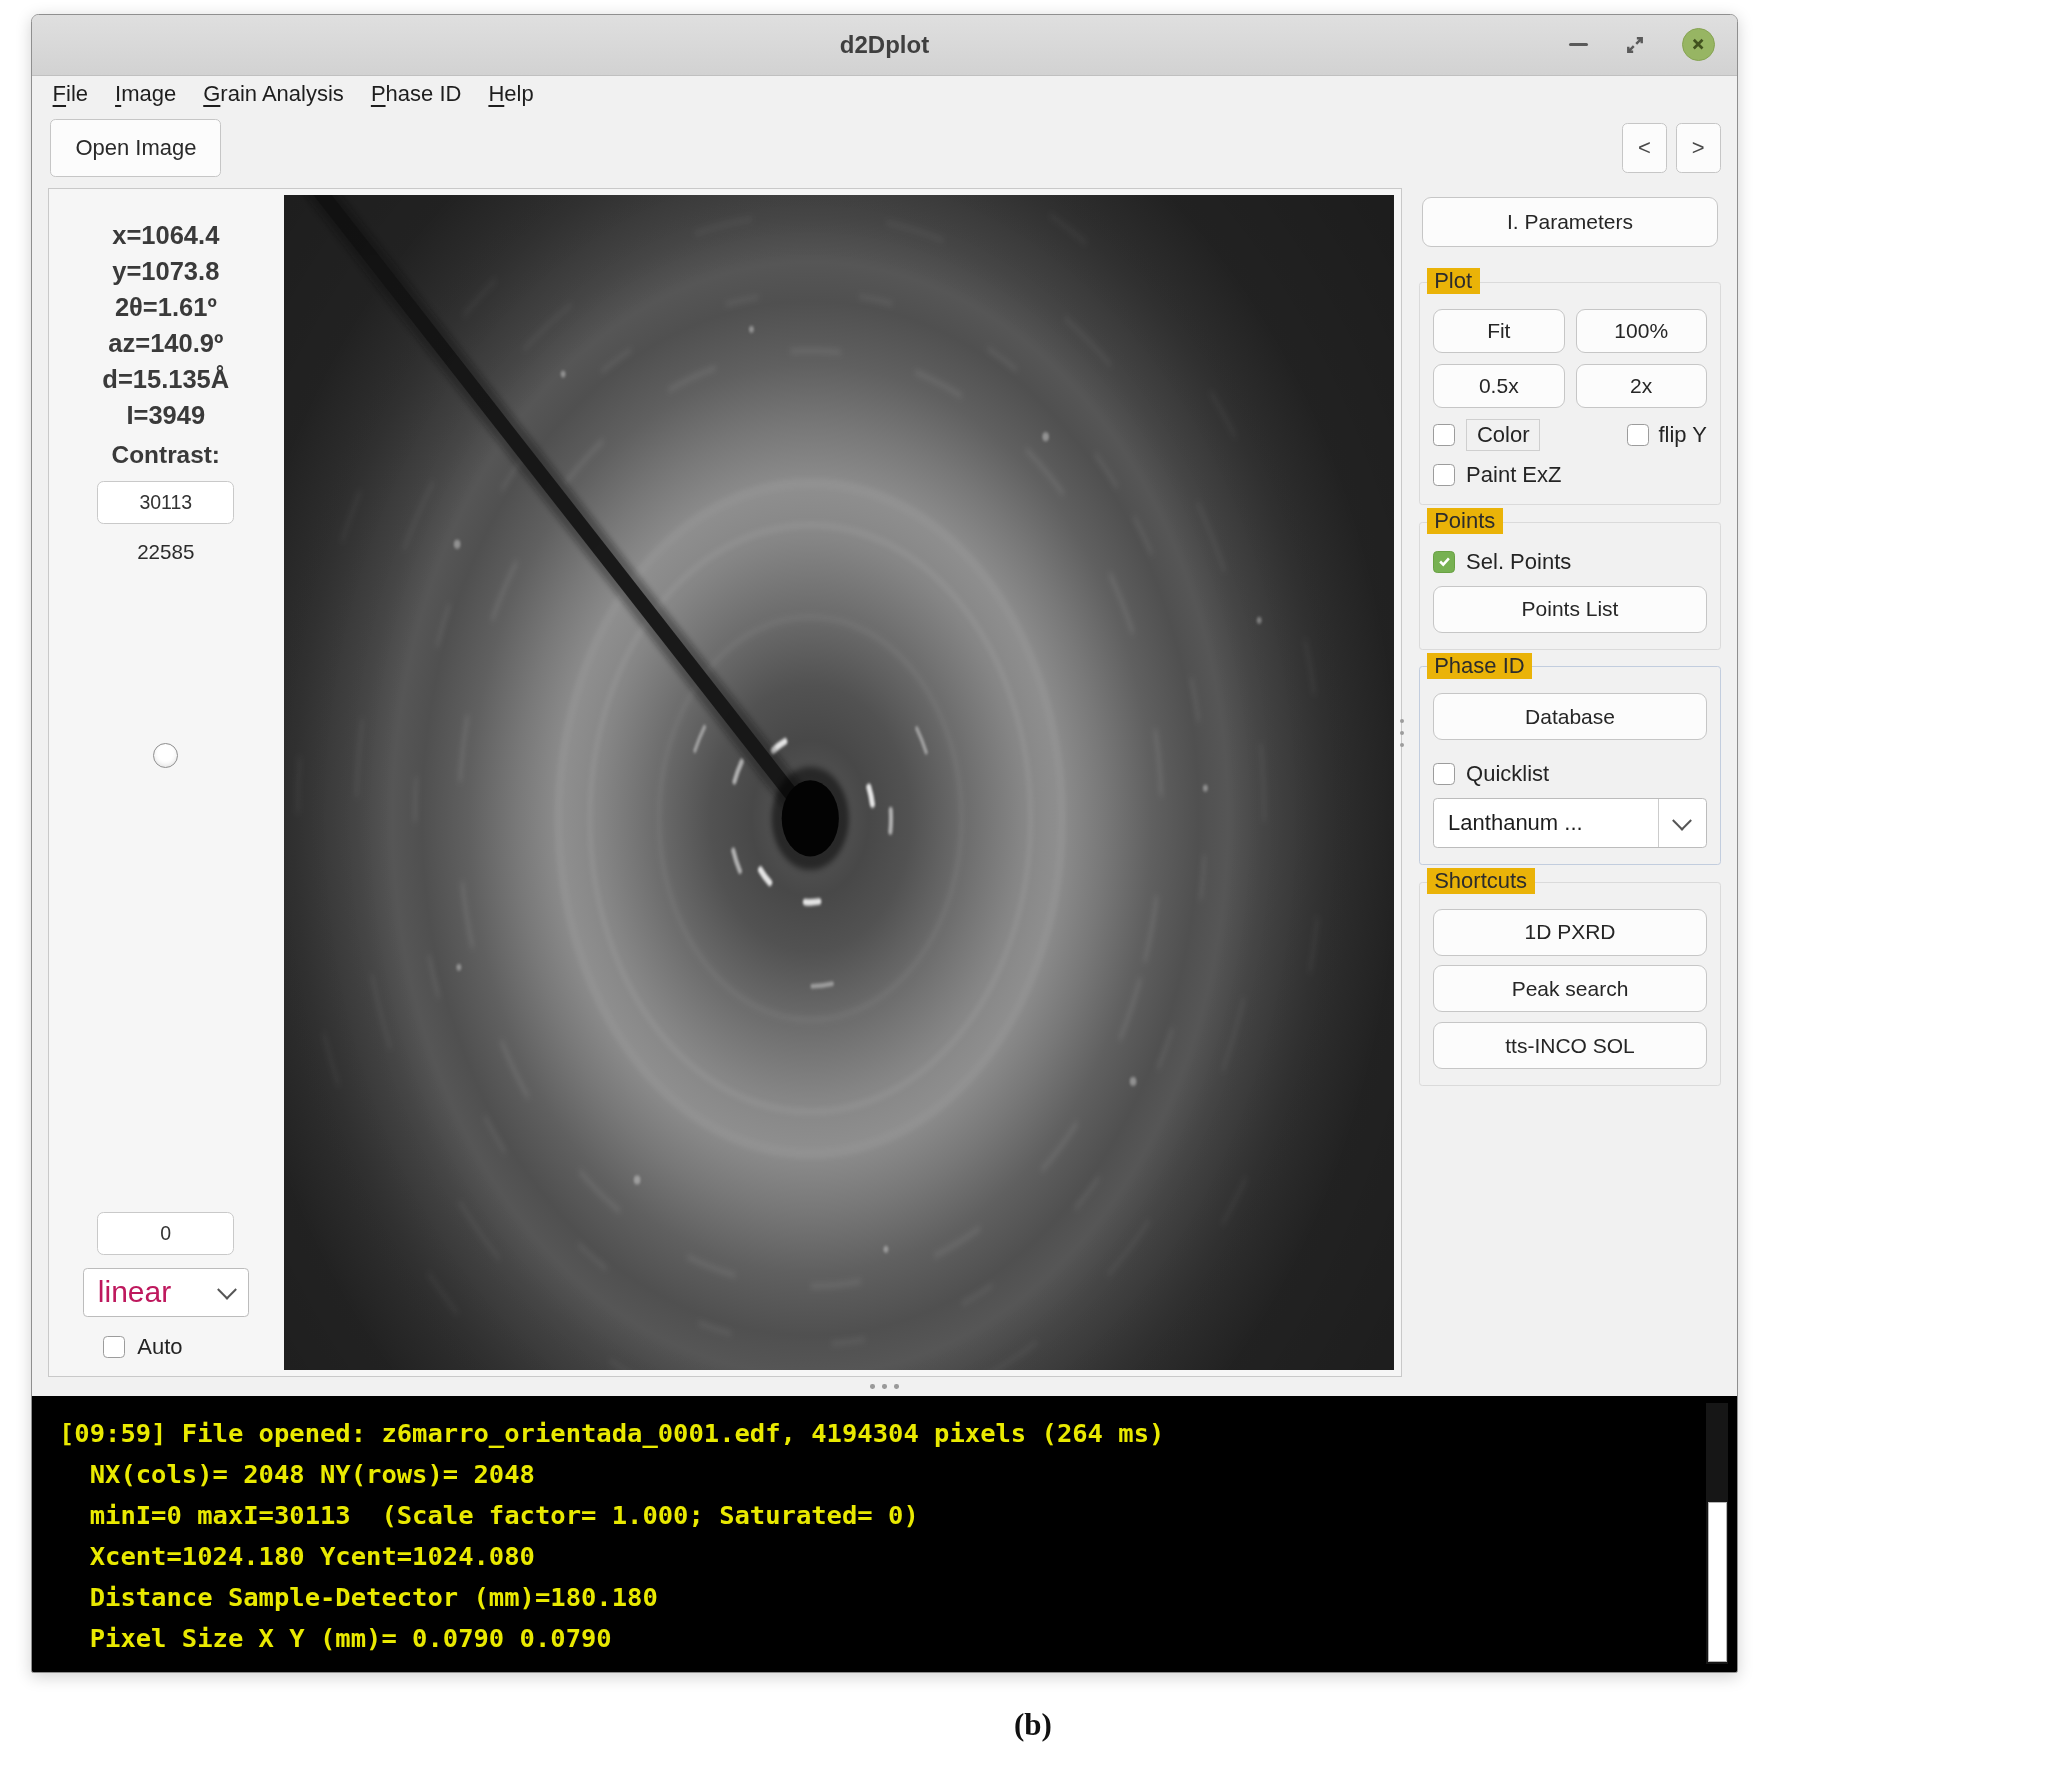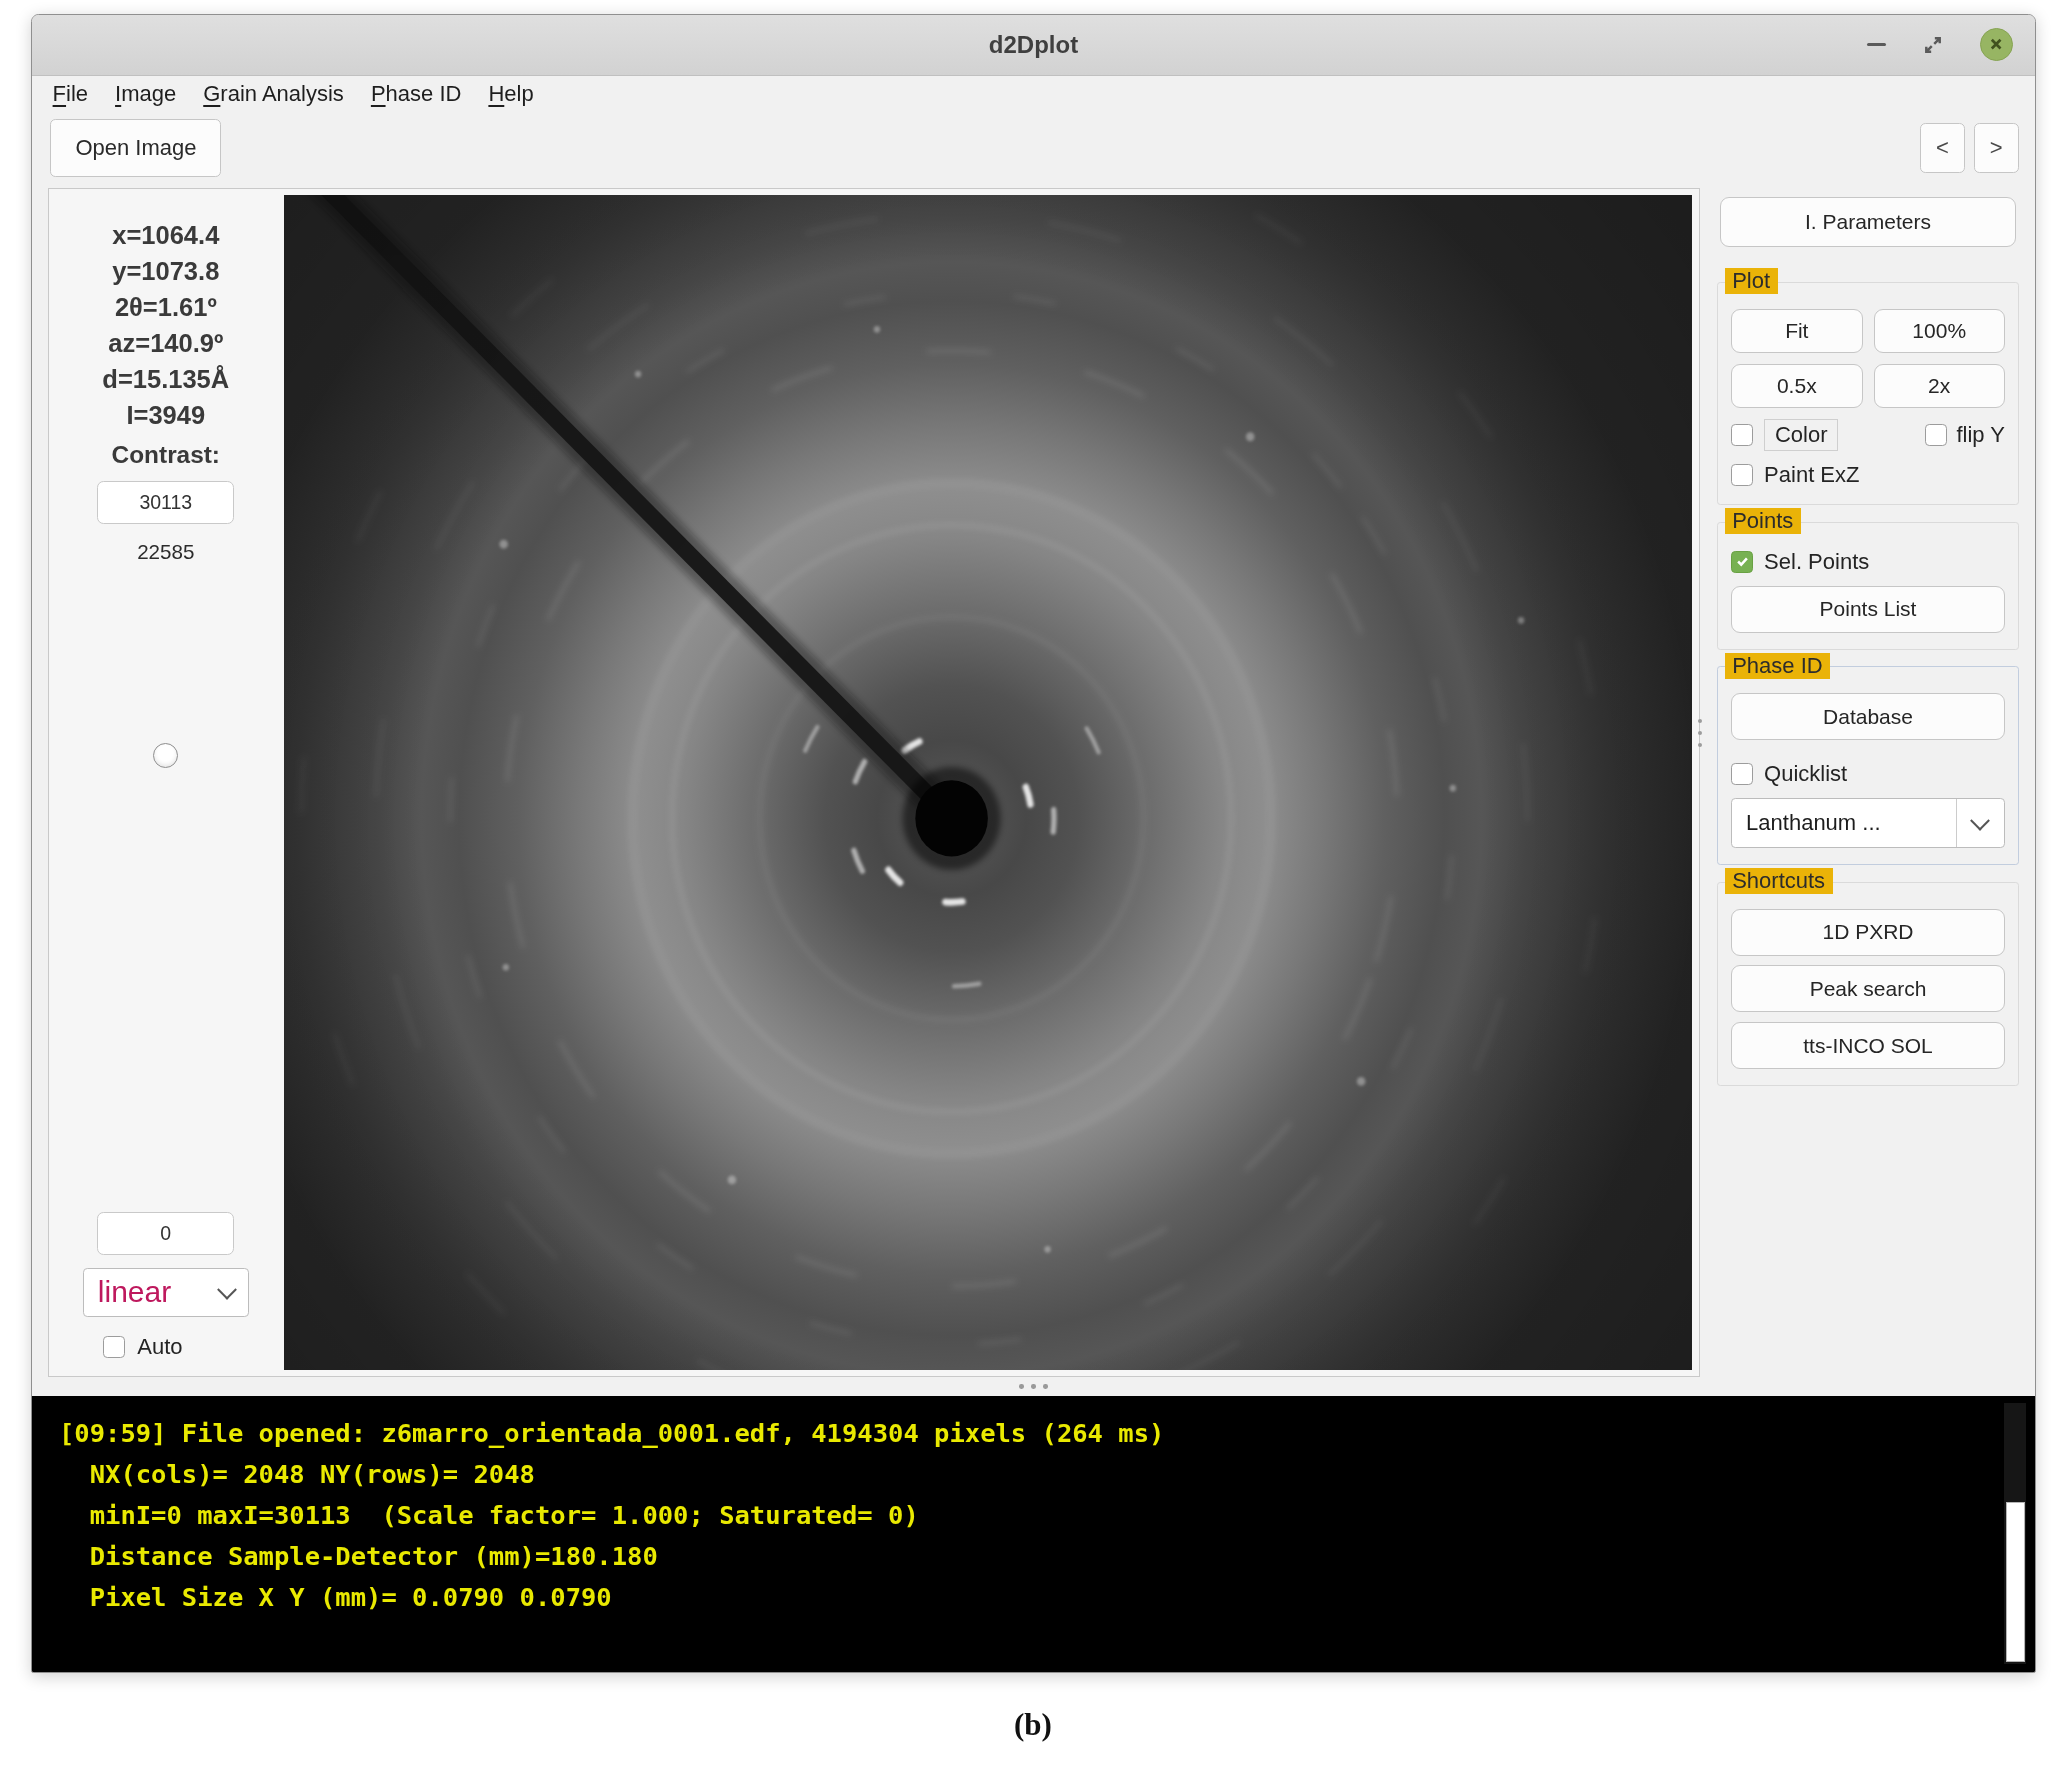--- a/index.html
+++ b/index.html
@@ -2,21 +2,21 @@
 <html style="font-size:8.7px"><head>
 <meta charset="utf-8">
 <style>
   html,body{margin:0;padding:0;}
   body{
     width:2066px;height:1774px;background:#ffffff;position:relative;
     font-family:"Liberation Sans", sans-serif;overflow:hidden;
   }
   
   .window{
-    position:absolute;left:31px;top:13.6px;width:2005px;height:1659px;
+    position:absolute;left:31px;top:13.6px;width:1707px;height:1659px;
     background:#f1f1f1;border:1.1px solid #8f8f8f;border-radius:7.6px 7.6px 2.2px 2.2px;
     display:flex;flex-direction:column;overflow:hidden;box-sizing:border-box;
     box-shadow:0 3.3px 16.3px rgba(0,0,0,.18);
   }
   .titlebar{
     flex:0 0 60px;background:linear-gradient(#dfdfdf,#d2d2d2);
     border-bottom:0.5px solid #c0c0c0;position:relative;
     display:flex;align-items:center;justify-content:center;
   }
   .title{font-size:24px;font-weight:bold;color:#3f3f3f;}
@@ -298,20 +298,21 @@
   </div>
 
   <div class="splitter">
     <div class="splitter-dots"></div>
   </div>
 
   <div class="console">
     <div class="console-line">[09:59] File opened: z6marro_orientada_0001.edf, 4194304 pixels (264 ms)</div>
     <div class="console-line">  NX(cols)= 2048 NY(rows)= 2048</div>
     <div class="console-line">  minI=0 maxI=30113  (Scale factor= 1.000; Saturated= 0)</div>
+    <div class="console-line">  Xcent=1024.180 Ycent=1024.080</div>
     <div class="console-line">  Distance Sample-Detector (mm)=180.180</div>
     <div class="console-line">  Pixel Size X Y (mm)= 0.0790 0.0790</div>
     <div class="console-scrollbar">
       <div class="console-thumb"></div>
     </div>
   </div>
 
 </div>
 
 <div class="figure-caption">(b)</div>

